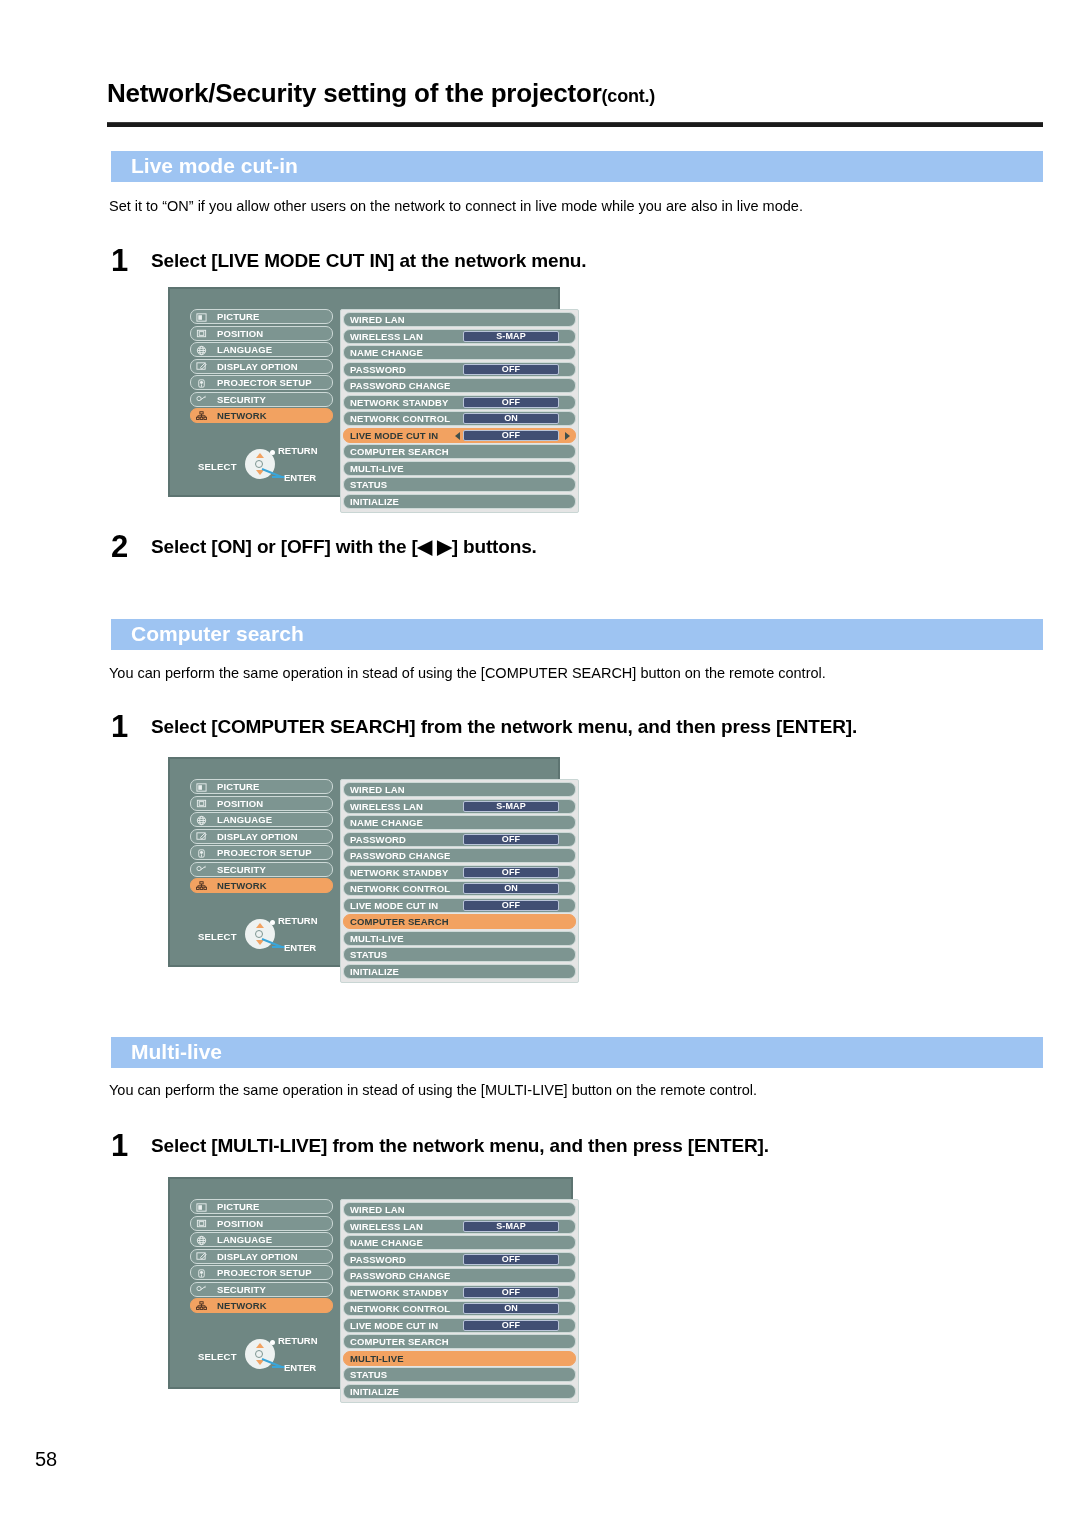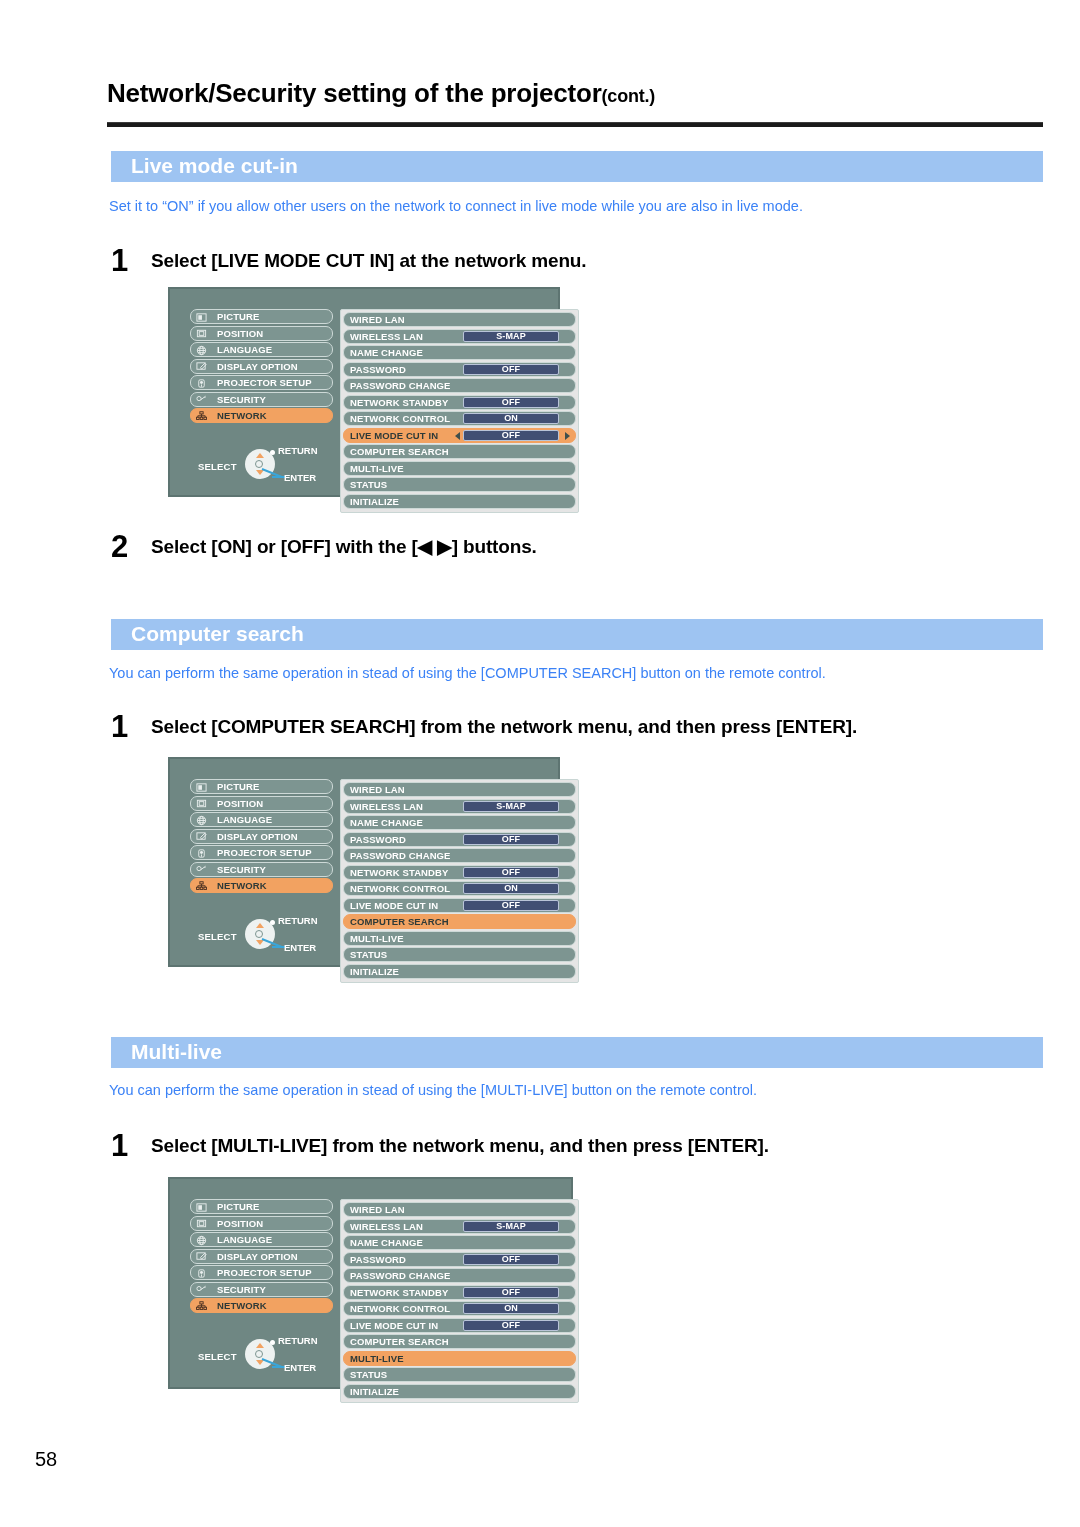--- a/index.html
+++ b/index.html
@@ -65,21 +65,21 @@
     font-weight: bold;
     color: #ffffff;
     white-space: nowrap;
   }
 
   
   .para {
     position: absolute;
     left: 74px;
     font-size: 14.5px;
-    color: #3b82f6;
+    color: #000000;
     white-space: nowrap;
   }
 
   
   .step {
     position: absolute;
     left: 76px;
     white-space: nowrap;
   }
   .step-num {

